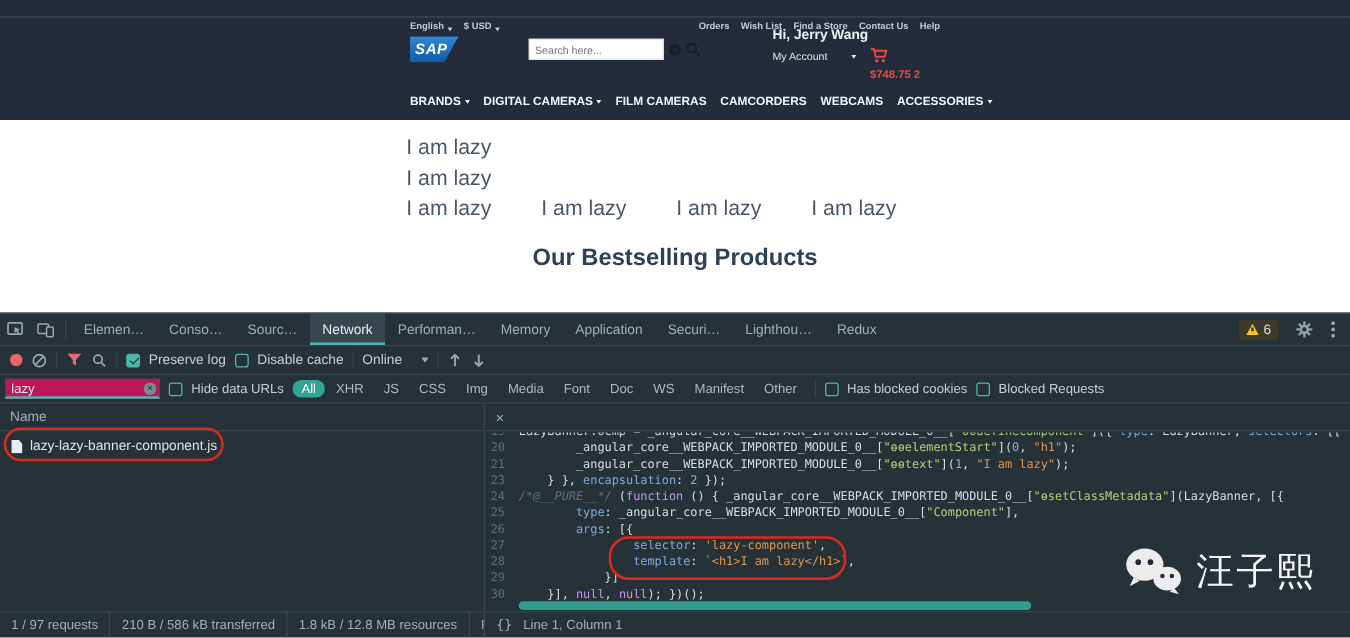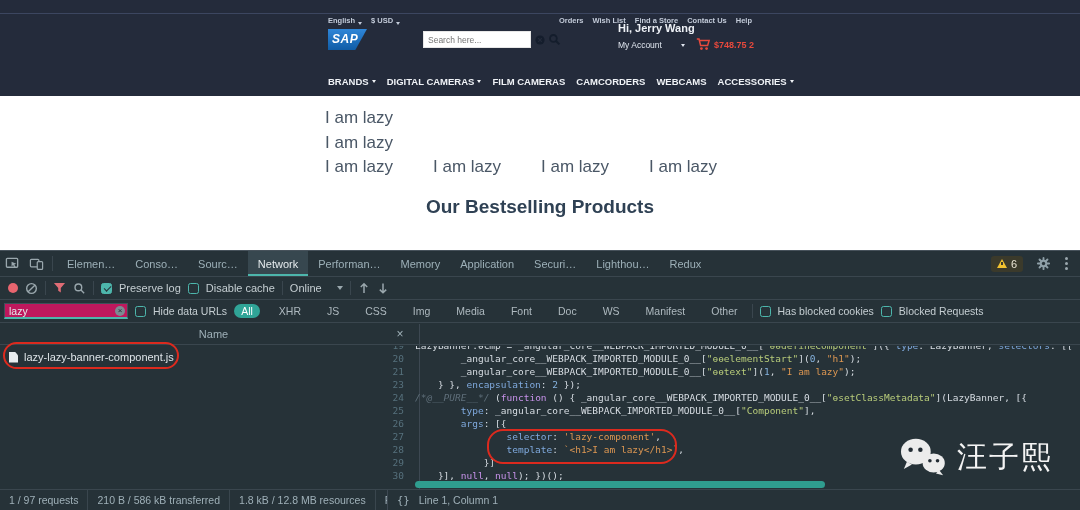--- a/index.html
+++ b/index.html
@@ -21,22 +21,22 @@
     background:linear-gradient(180deg,#2f86d8,#0f5ca6);
     clip-path:polygon(0 0,100% 0,70% 100%,0 100%);
     color:#fff; font-weight:bold; font-style:italic; font-size:12px; line-height:21px; padding-left:4px; letter-spacing:.5px; }
   .search-wrap { position:absolute; left:95px; top:31px; display:flex; align-items:center; }
   .search-input { width:108px; height:17px; border:1px solid #e7e7e7; background:#fff; font-size:8.5px;
     color:#54607a; padding:0 4px; outline:none; font-family:"Liberation Sans",sans-serif; }
   .search-icons { display:flex; align-items:center; gap:2px; margin-left:3px; }
   .greeting { position:absolute; left:290px; top:22px; font-size:11px; font-weight:bold; color:#eef1f6; }
   .account { position:absolute; left:290px; top:40px; font-size:8.5px; color:#dfe5ee; display:flex; align-items:center; gap:18px; }
   .account .chev { border-top-color:#dfe5ee; }
-  .cart { position:absolute; left:368px; top:38px; display:flex; align-items:center; gap:3px;
-    color:#e8493c; font-size:9px; font-weight:bold; white-space:nowrap; }
+  .cart { position:absolute; left:368px; top:38px; display:flex; gap:3px;
+    color:#e8493c; font-size:9px; font-weight:bold; white-space:nowrap;flex-direction:column; }
   .store-nav { position:absolute; left:0; bottom:9px; display:flex; gap:11px; }
   .nav-item { color:#f0f3f7; font-size:9.5px; font-weight:bold; display:flex; align-items:center; gap:2px; cursor:pointer; white-space:nowrap; }
   .nav-item .chev { border-top-color:#f0f3f7; }
 
   
   #page-content { position:absolute; left:0; top:96px; width:1080px; height:154px; background:#ffffff; }
   .lazy-col { position:absolute; left:325px; top:10px; }
   .lazy-line { font-size:17px; color:#4a5766; height:24.5px; line-height:24.5px; }
   .lazy-row { position:absolute; left:325px; top:59px; display:flex; }
   .lazy-row .lazy-cell { width:108px; font-size:17px; color:#4a5766; line-height:24px; }
@@ -72,24 +72,24 @@
   .dd .chev { border-top-color:#9aa7ad; border-left-width:3.5px; border-right-width:3.5px; border-top-width:4.5px; }
 
   .dt-filterrow { height:23px; display:flex; align-items:center; gap:7px; padding:0 4px; border-bottom:1px solid #3a464e; font-size:10.5px; }
   .filter-input-wrap { position:relative; width:124px; }
   .filter-input { width:124px; height:16px; background:#be185d; border:1px solid #40505a; border-bottom:2px solid #4db6ac;
     color:#e3e9ec; font-size:10.5px; padding:0 16px 0 4px; outline:none; font-family:"Liberation Sans",sans-serif; }
   .clear-circle { position:absolute; right:3px; top:3px; width:10px; height:10px; border-radius:50%;
     background:#7c8b93; color:#222d33; font-size:8px; line-height:10px; text-align:center; cursor:pointer; }
   .pill { padding:1px 7px; border-radius:8px; color:#aeb9bf; cursor:pointer; white-space:nowrap; }
   .pill.active { background:#30a497; color:#fff; }
-  .type-pills { display:flex; gap:12px; align-items:center; }
+  .type-pills { display:flex; gap:2px; align-items:center; }
 
   .dt-main { position:absolute; left:0; top:73px; right:0; bottom:21px; }
-  .left-pane { position:absolute; left:0; top:0; width:420px; height:100%; border-right:1px solid #3d4852; overflow:hidden;text-align:center; }
+  .left-pane { position:absolute; left:0; top:0; width:388px; height:100%; border-right:1px solid #3d4852; overflow:hidden; }
   .name-header { height:21px; line-height:21px; padding-left:8px; font-size:11px; color:#9fb0b8; border-bottom:1px solid #3a464e; }
   .req-row { height:24px; display:flex; align-items:center; gap:6px; padding-left:9px; font-size:11px; color:#dde3e7; cursor:pointer; }
   .file-icon { width:9px; height:11px; background:#e8edf0; clip-path:polygon(0 0,65% 0,100% 35%,100% 100%,0 100%); flex:none; }
 
   .right-pane { position:absolute; left:389px; top:0; right:0; bottom:0; }
   .detail-tabs { height:21px; display:flex; align-items:stretch; border-bottom:1px solid #3a464e; font-size:11px; }
   .close-x { width:22px; text-align:center; line-height:21px; color:#9fb0b8; cursor:pointer; font-size:12px; }
   .detail-tab { padding:0 11px; line-height:21px; color:#9fb0b8; cursor:pointer; }
   .detail-tab.active { background:#37474f; color:#e3e9ec; box-shadow:inset 0 -2px 0 #4db6ac; }
 

